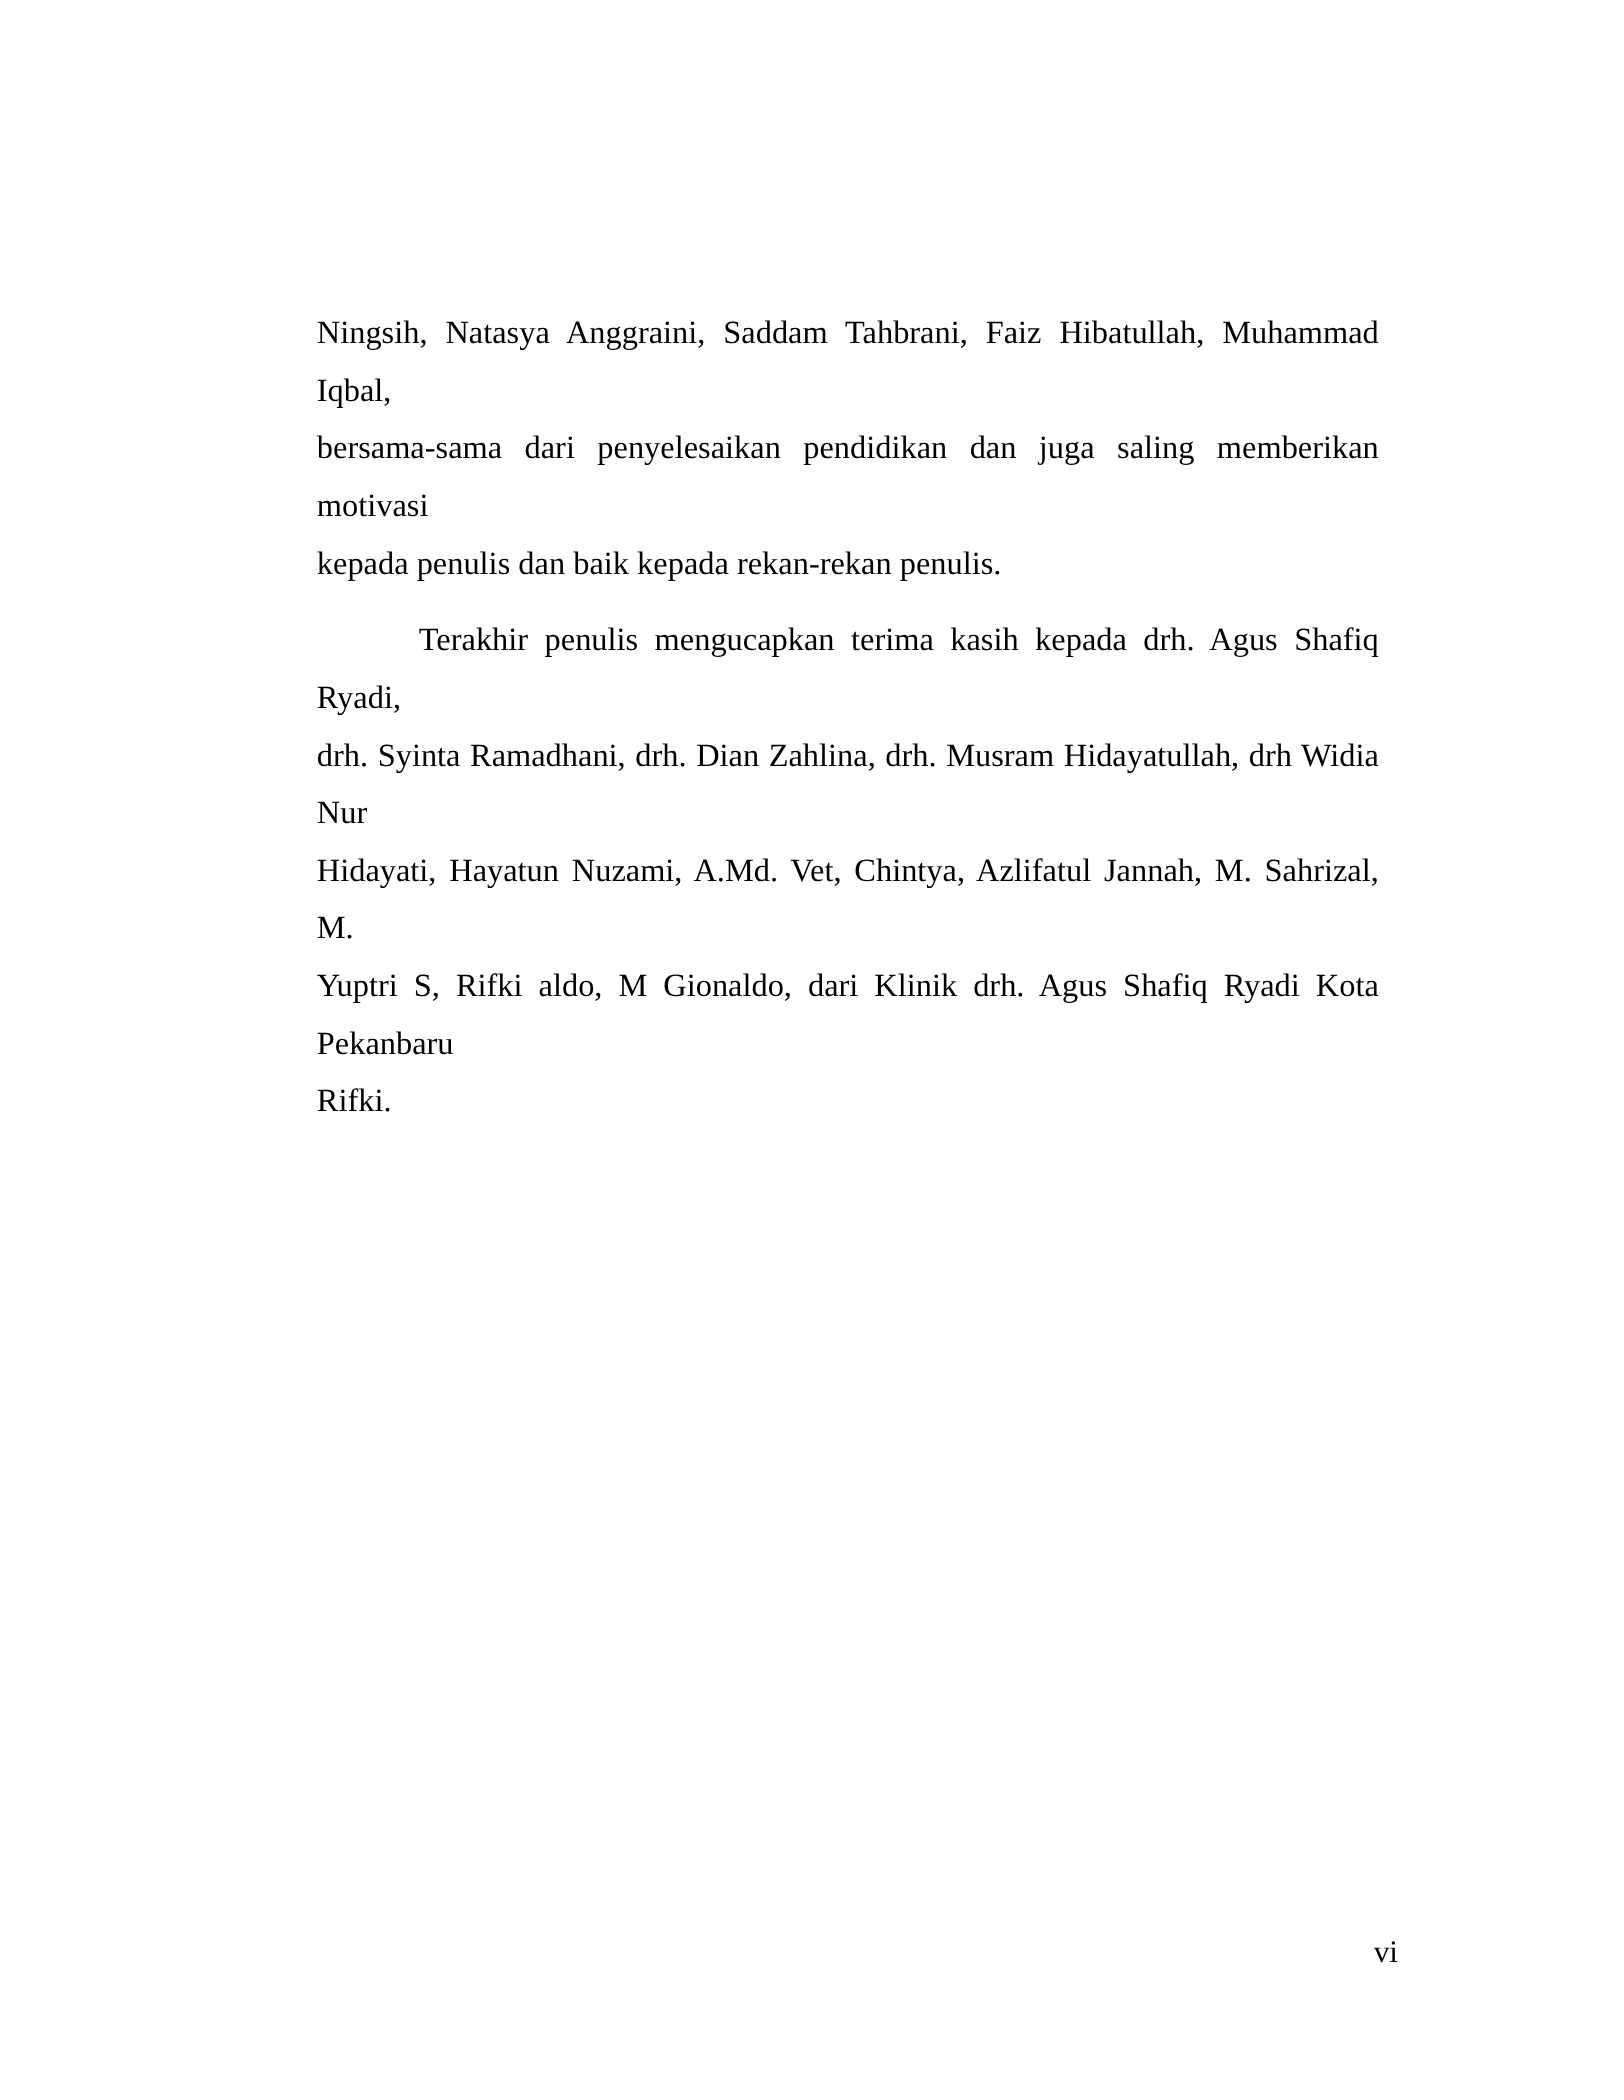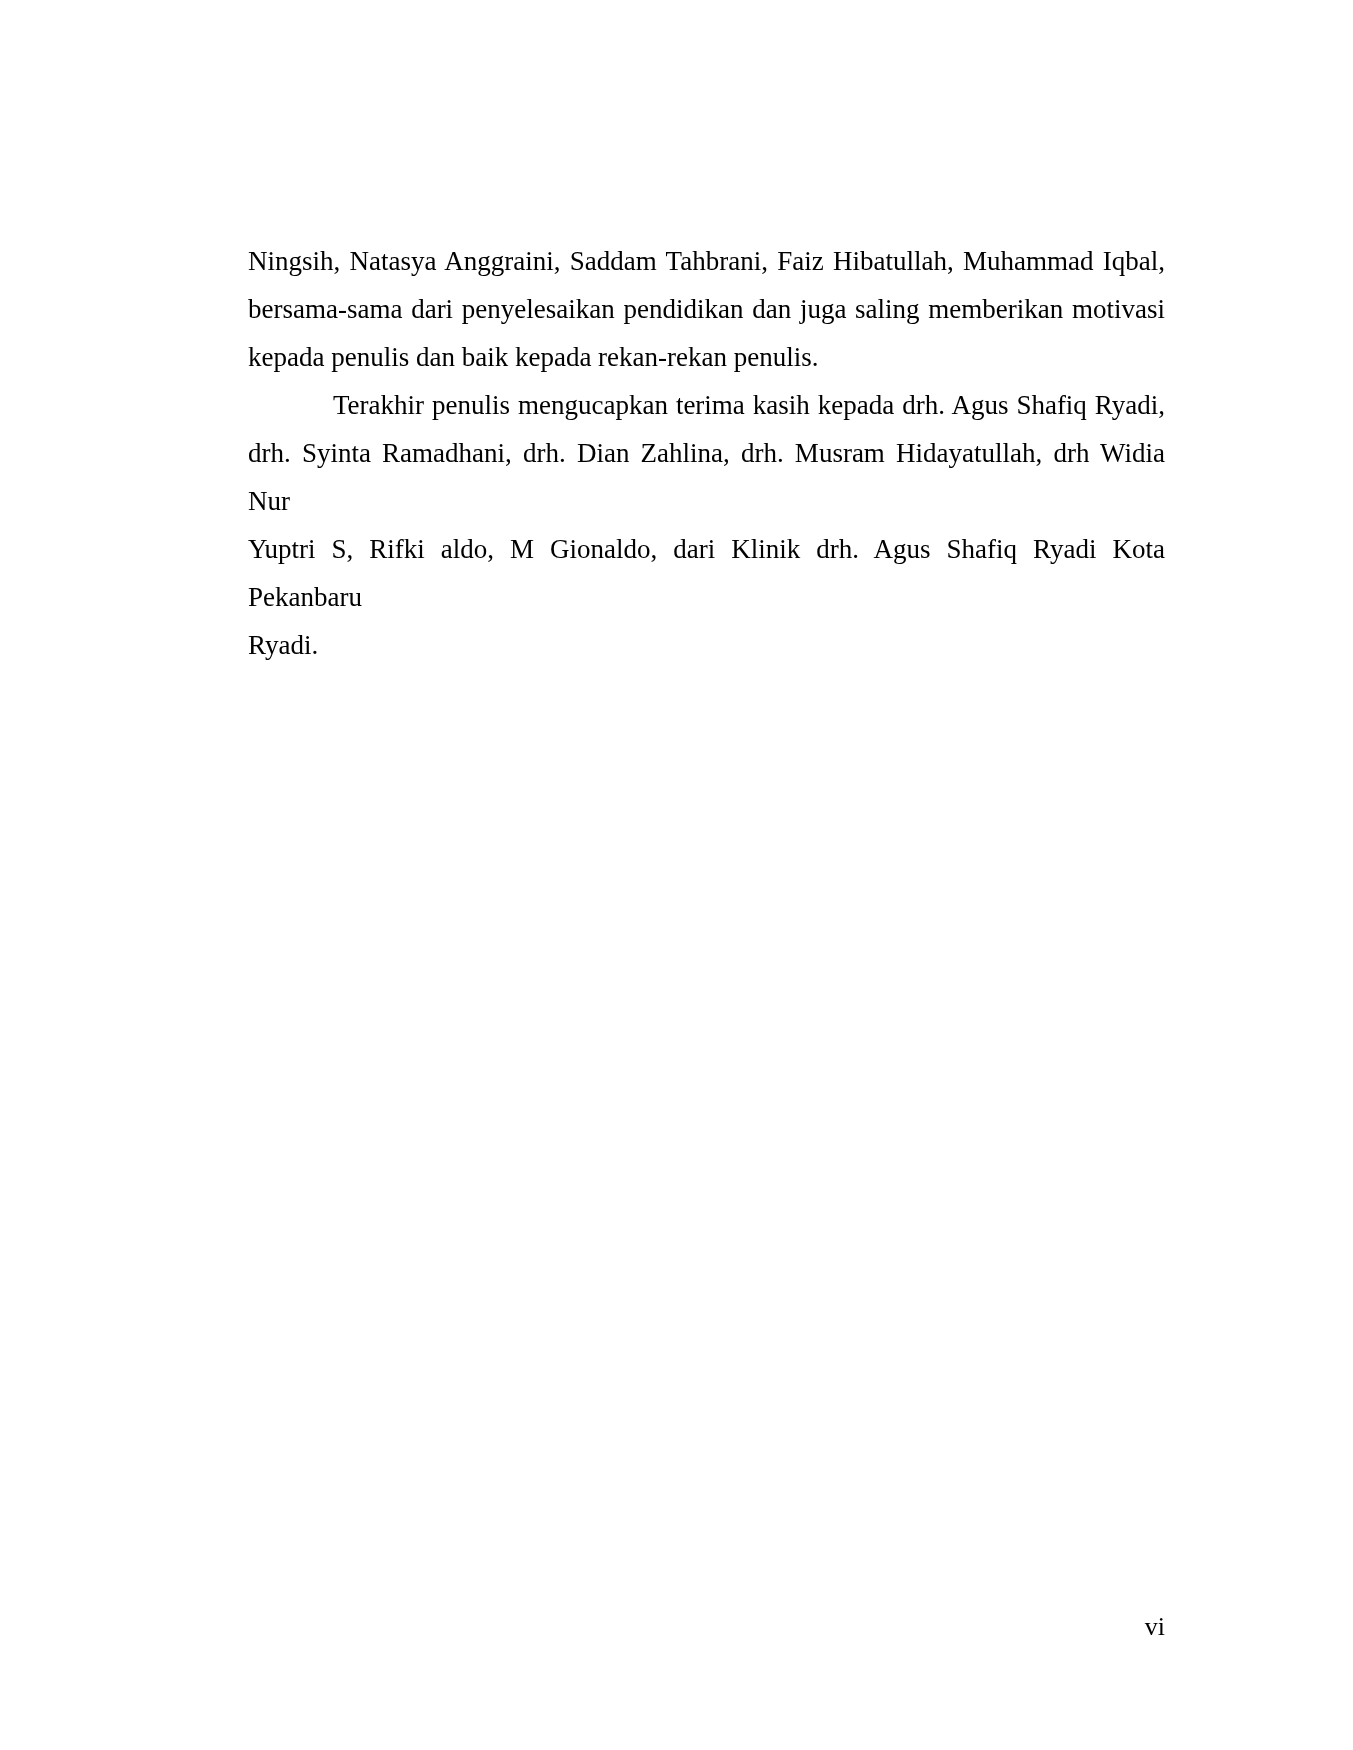--- a/index.html
+++ b/index.html
@@ -18,21 +18,21 @@
   }
   .textblock {
     position: absolute;
     left: 248px;
     top: 237px;
     width: 917px;
     font-size: 27px;
     line-height: 48px;
   }
   .para {
-    margin: 0;
+    margin: 16px;
     padding: 0;
   }
   .line {
     display: block;
     text-align: justify;
     text-align-last: justify;
     white-space: normal;
     word-spacing: normal;
   }
   .line.last {
@@ -60,21 +60,22 @@
 
     <p class="para">
       <span class="line">Ningsih, Natasya Anggraini, Saddam Tahbrani, Faiz Hibatullah, Muhammad Iqbal,</span>
       <span class="line">bersama-sama dari penyelesaikan pendidikan dan juga saling memberikan motivasi</span>
       <span class="line last">kepada penulis dan baik kepada rekan-rekan penulis.</span>
     </p>
 
     <p class="para">
       <span class="line indent">Terakhir penulis mengucapkan terima kasih kepada drh. Agus Shafiq Ryadi,</span>
       <span class="line">drh. Syinta Ramadhani, drh. Dian Zahlina, drh. Musram Hidayatullah, drh Widia Nur</span>
+      <span class="line">Hidayati, Hayatun Nuzami, A.Md. Vet, Chintya, Azlifatul Jannah, M. Sahrizal, M.</span>
       <span class="line">Yuptri S, Rifki aldo, M Gionaldo, dari Klinik drh. Agus Shafiq Ryadi Kota Pekanbaru</span>
-      <span class="line last">Ryadi.</span>
+      <span class="line last">Rifki.</span>
     </p>
 
   </div>
 
   <div class="pagenum">vi</div>
 
 </div>
 
 </body></html>

